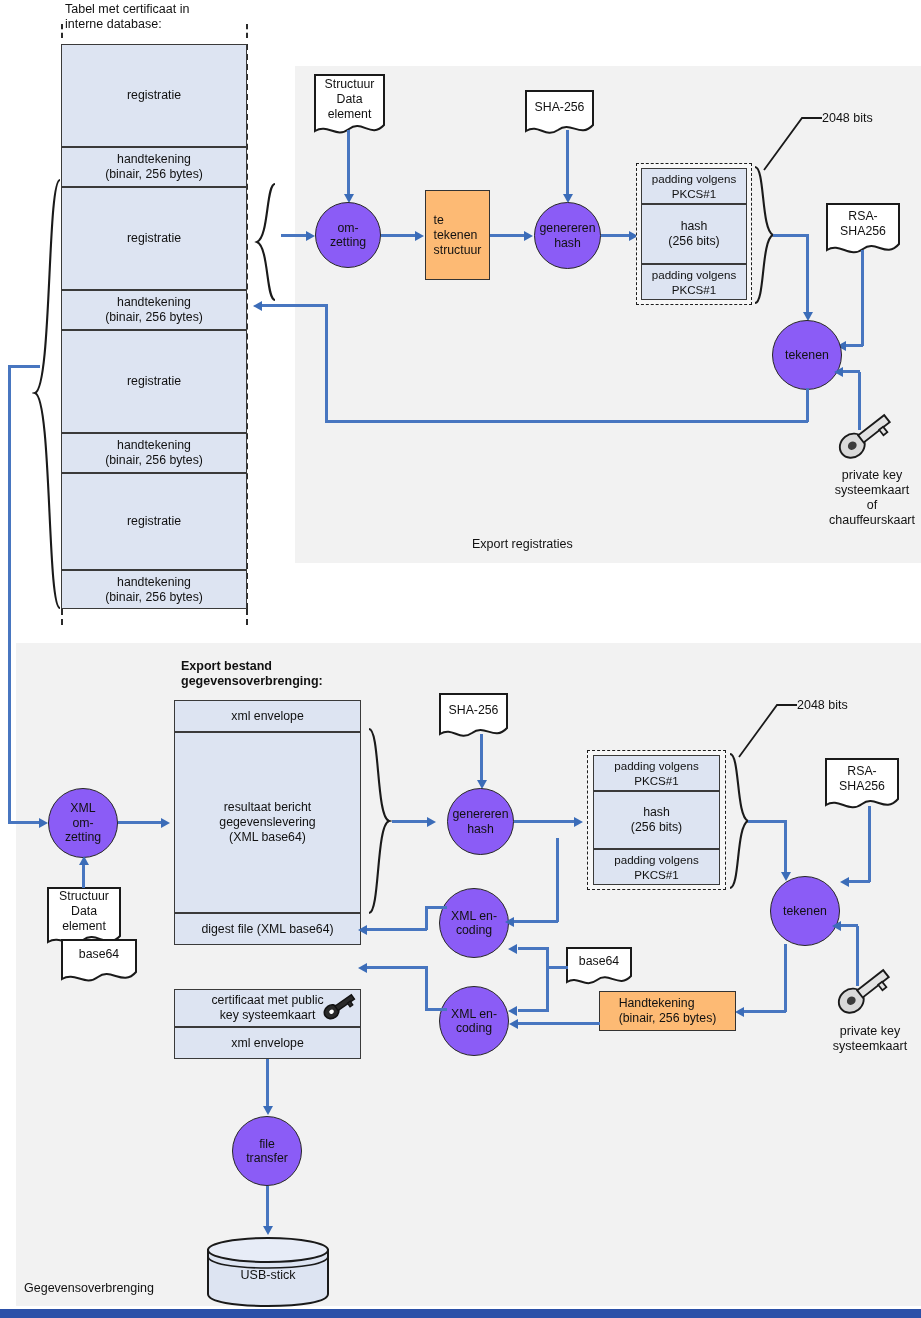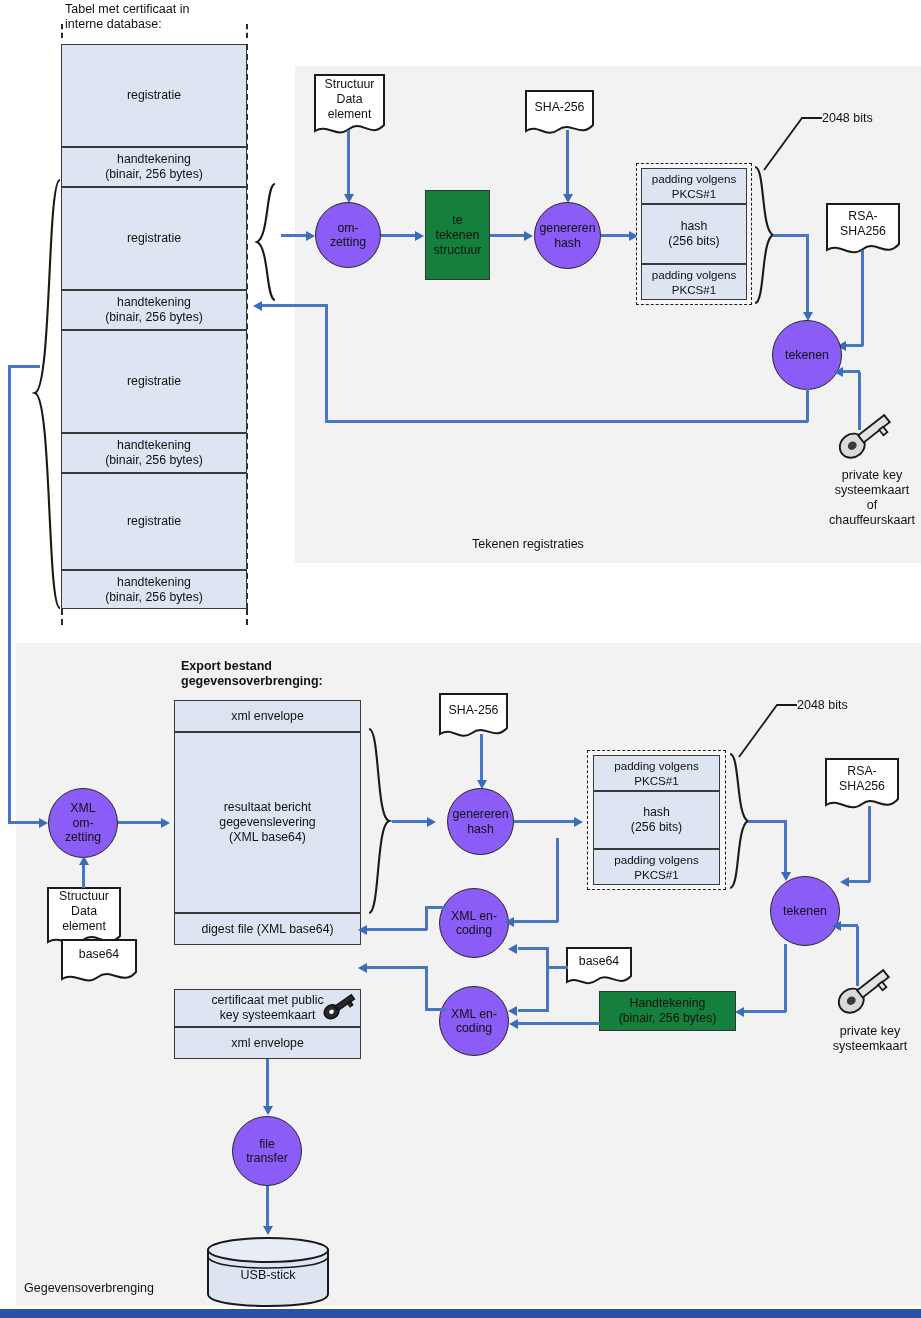--- a/index.html
+++ b/index.html
@@ -16,22 +16,22 @@
         box-sizing:border-box;display:flex;align-items:center;justify-content:center;
         text-align:center;font-size:12.3px;line-height:15px;color:#111;}
   .cell.thin{border-width:1.3px;}
 
   
   .circ{position:absolute;border-radius:50%;background:#8b5cf6;border:1.7px solid #262626;
         box-sizing:border-box;display:flex;align-items:center;justify-content:center;
         text-align:center;font-size:12.3px;line-height:14.5px;color:#111;}
 
   
-  .rect{position:absolute;background:#15803d;border:1.7px solid #333;box-sizing:border-box;
-        display:flex;align-items:center;justify-content:center;text-align:center;
+  .rect{position:absolute;background:#fdba74;border:1.7px solid #333;box-sizing:border-box;
+        display:flex;align-items:center;justify-content:center;
         font-size:12.3px;line-height:15px;color:#111;}
 
   
   .doc{position:absolute;}
   .doc .dtxt{position:absolute;left:0;right:0;top:4px;text-align:center;
              font-size:12.3px;line-height:15px;color:#111;}
 
   
   .dashgrp{position:absolute;border:1.9px dashed #1d1d1d;box-sizing:border-box;background:#f7f7f7;}
 
@@ -50,21 +50,21 @@
   .vdash{position:absolute;border-left:2px dashed #2b2b2b;}
 </style>
 </head>
 <body>
 
 <div id="canvas">
 
   <div class="panel" style="left:295px;top:66px;width:626px;height:497px;"></div>
   <div class="panel" style="left:16px;top:643px;width:905px;height:663px;"></div>
 
-  <div class="panel-label" style="left:472px;top:537px;">Tekenen registraties</div>
+  <div class="panel-label" style="left:472px;top:537px;">Export registraties</div>
   <div class="panel-label" style="left:24px;top:1281px;">Gegevensoverbrenging</div>
 
   <div class="cap" style="left:65px;top:2px;">Tabel met certificaat in
 interne database:</div>
 
   <div class="vdash" style="left:61px;top:24px;height:14px;"></div>
   <div class="vdash" style="left:246px;top:24px;height:14px;"></div>
   <div class="vdash" style="left:61px;top:609px;height:16px;"></div>
   <div class="vdash" style="left:246px;top:609px;height:16px;"></div>
   <div class="vdash" style="left:246px;top:44px;height:565px;"></div>

